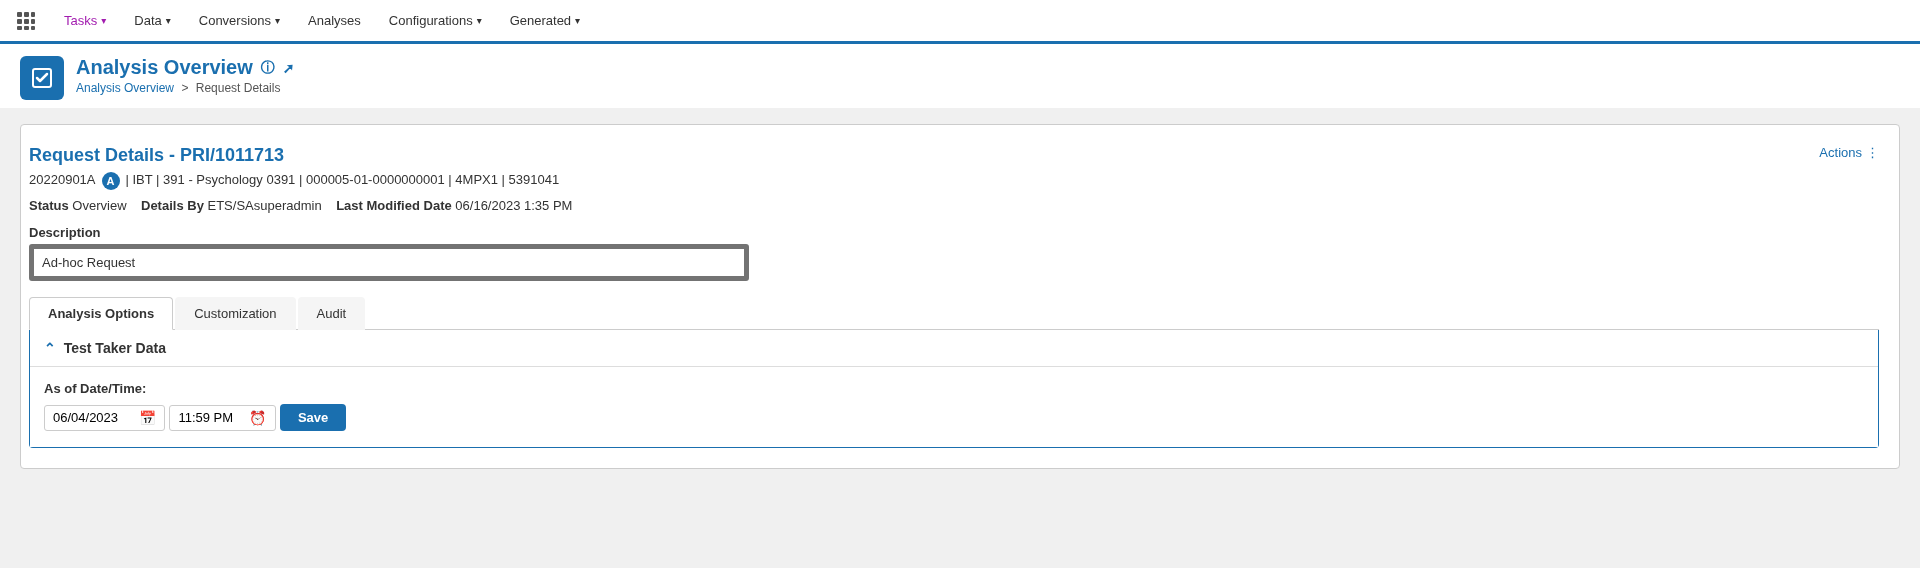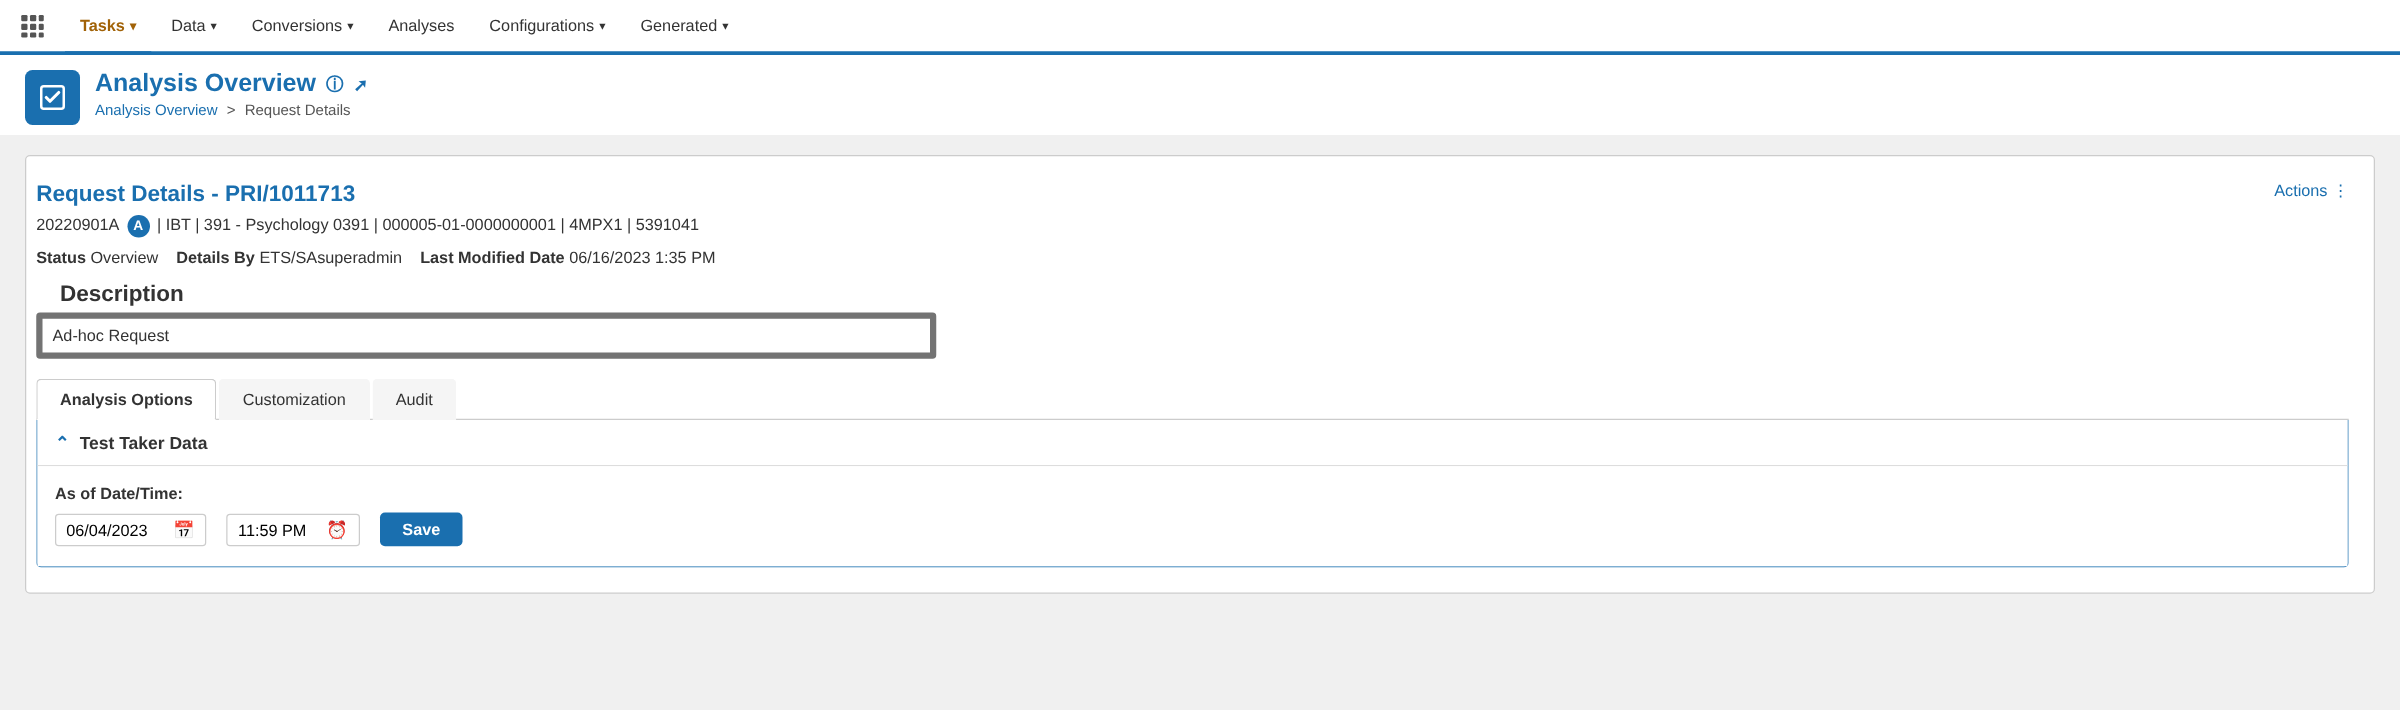--- a/index.html
+++ b/index.html
@@ -26,22 +26,22 @@
       padding: 0 12px;
       height: 44px;
       display: flex; align-items: center;
       cursor: pointer;
       font-size: 13px;
       color: #333;
       position: relative;
       white-space: nowrap;
     }
     .nav-item.active {
-      color: #a16207;
-      font-weight: bold;
+      color: #a21caf;
+      font-weight: normal;
       border-bottom: 3px solid #1a6faf;
       margin-bottom: -3px;
     }
     .nav-item .caret {
       margin-left: 4px;
       font-size: 10px;
     }
 
     
     .page-header {
@@ -132,22 +132,21 @@
     .status-row {
       margin-top: 8px;
       font-size: 13px;
       color: #333;
     }
     .status-row .label { font-weight: bold; }
     .description-label {
       font-weight: bold;
       margin-top: 12px;
       margin-bottom: 4px;
-      font-size: 18px;
-      margin-left: 19px;
+      font-size: 13px;
     }
     .description-input {
       width: 100%;
       max-width: 720px;
       border: 5px solid #737373;
       border-radius: 3px;
       padding: 6px 8px;
       font-size: 13px;
       color: #333;
       background: #fff;
@@ -210,22 +209,22 @@
       padding: 14px 14px 16px 14px;
       background: #fff;
     }
     .field-label {
       font-weight: bold;
       font-size: 13px;
       margin-bottom: 8px;
     }
     .field-row {
       display: flex;
-      align-items: flex-end;
-      gap: 16px;
+      align-items: center;
+      gap: 4px;
     }
     .date-input-wrapper {
       display: flex;
       align-items: center;
       border: 1px solid #ccc;
       border-radius: 3px;
       background: #fff;
       padding: 4px 8px;
       gap: 6px;
     }

